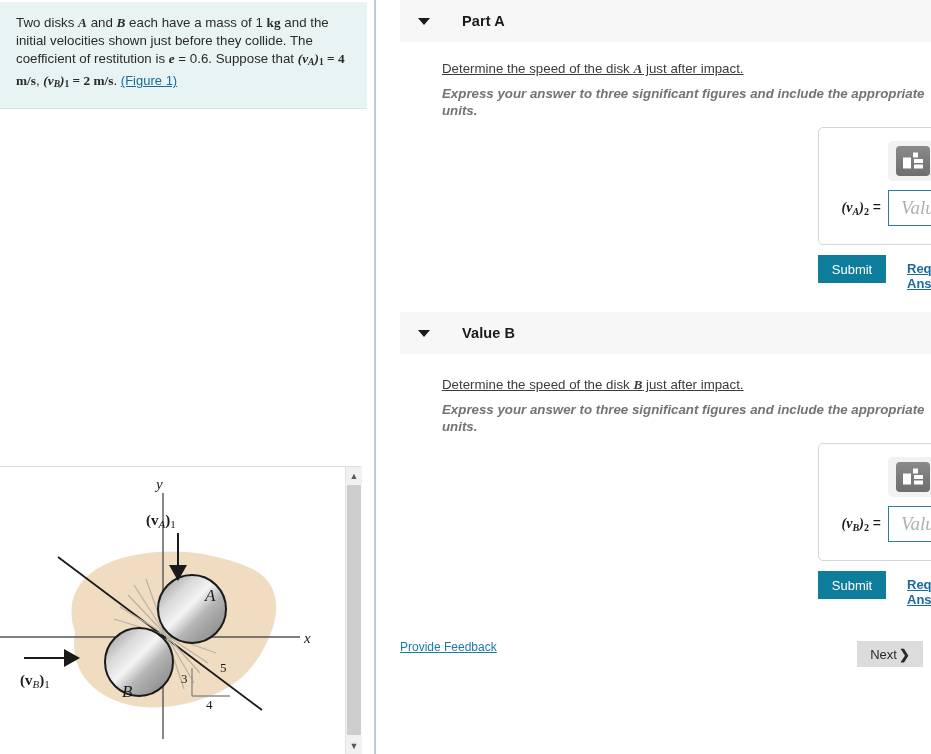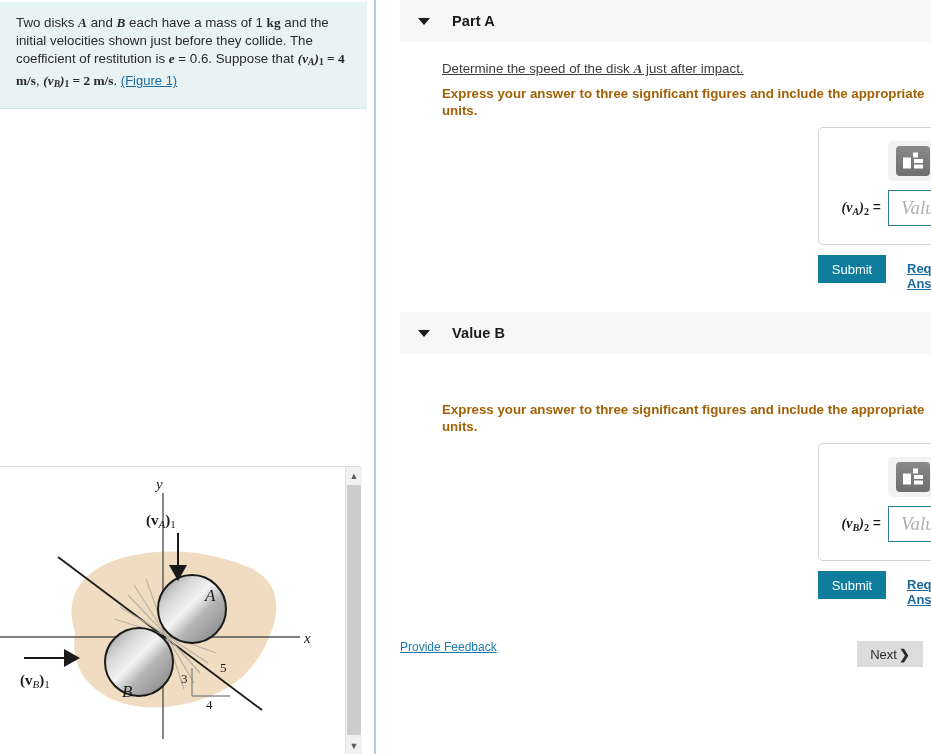--- a/index.html
+++ b/index.html
@@ -105,30 +105,30 @@
     width: 545px; height: 42px;
     background: #f7f7f7;
     display: flex; align-items: center;
   }
   .part-caret {
     margin-left: 18px; width: 0; height: 0;
     border-left: 6px solid transparent; border-right: 6px solid transparent;
     border-top: 7px solid #1a1a1a; cursor: pointer;
   }
   .part-label {
-    margin-left: 22px; font-size: 14.5px; font-weight: bold; color: #1a1a1a;
+    margin-left: 32px; font-size: 14.5px; font-weight: bold; color: #1a1a1a;
     letter-spacing: 0.1px;
   }
   .q-text {
     position: absolute; left: 66px; width: 490px;
     font-size: 13.3px; color: #3c3c3c; line-height: 18px; text-decoration: underline;
   }
   .q-instr {
     position: absolute; left: 66px; width: 485px;
-    font-size: 13.3px; font-weight: bold; color: #a16207; line-height: 17px;
+    font-size: 13.3px; font-weight: bold; color: #737373; line-height: 17px; font-style: italic;
   }
 
   
   .answer-box {
     position: absolute; left: 442px;
     width: 381px; height: 118px;
     border: 1px solid #d6d6d6; border-radius: 5px;
     background: #ffffff;
   }
   .tb-wrap {
@@ -322,20 +322,23 @@
     </div>
 
     <button class="submit-btn" style="top:255px">Submit</button>
     <div class="req-link" style="top:261px">Request Answer</div>
 
     <div class="part-header" style="top:312px">
       <div class="part-caret"></div>
       <div class="part-label">Value B</div>
     </div>
 
+    <div class="q-text" style="top:376px">
+      <span>Determine the speed of the disk </span><span class="mib">B</span><span> just after impact.</span>
+    </div>
 
     <div class="q-instr" style="top:401px">Express your answer to three significant figures and include the appropriate units.</div>
 
     <div class="answer-box" style="top:443px">
       <div class="tb-wrap">
         <div class="tb-sq">
           <svg width="22" height="18" viewBox="0 0 22 18">
             <rect x="1" y="5.5" width="8" height="11" fill="#ffffff"></rect>
             <rect x="11" y="0.5" width="5" height="5" fill="#ffffff"></rect>
             <rect x="12" y="7" width="9" height="4" fill="#ffffff"></rect>

